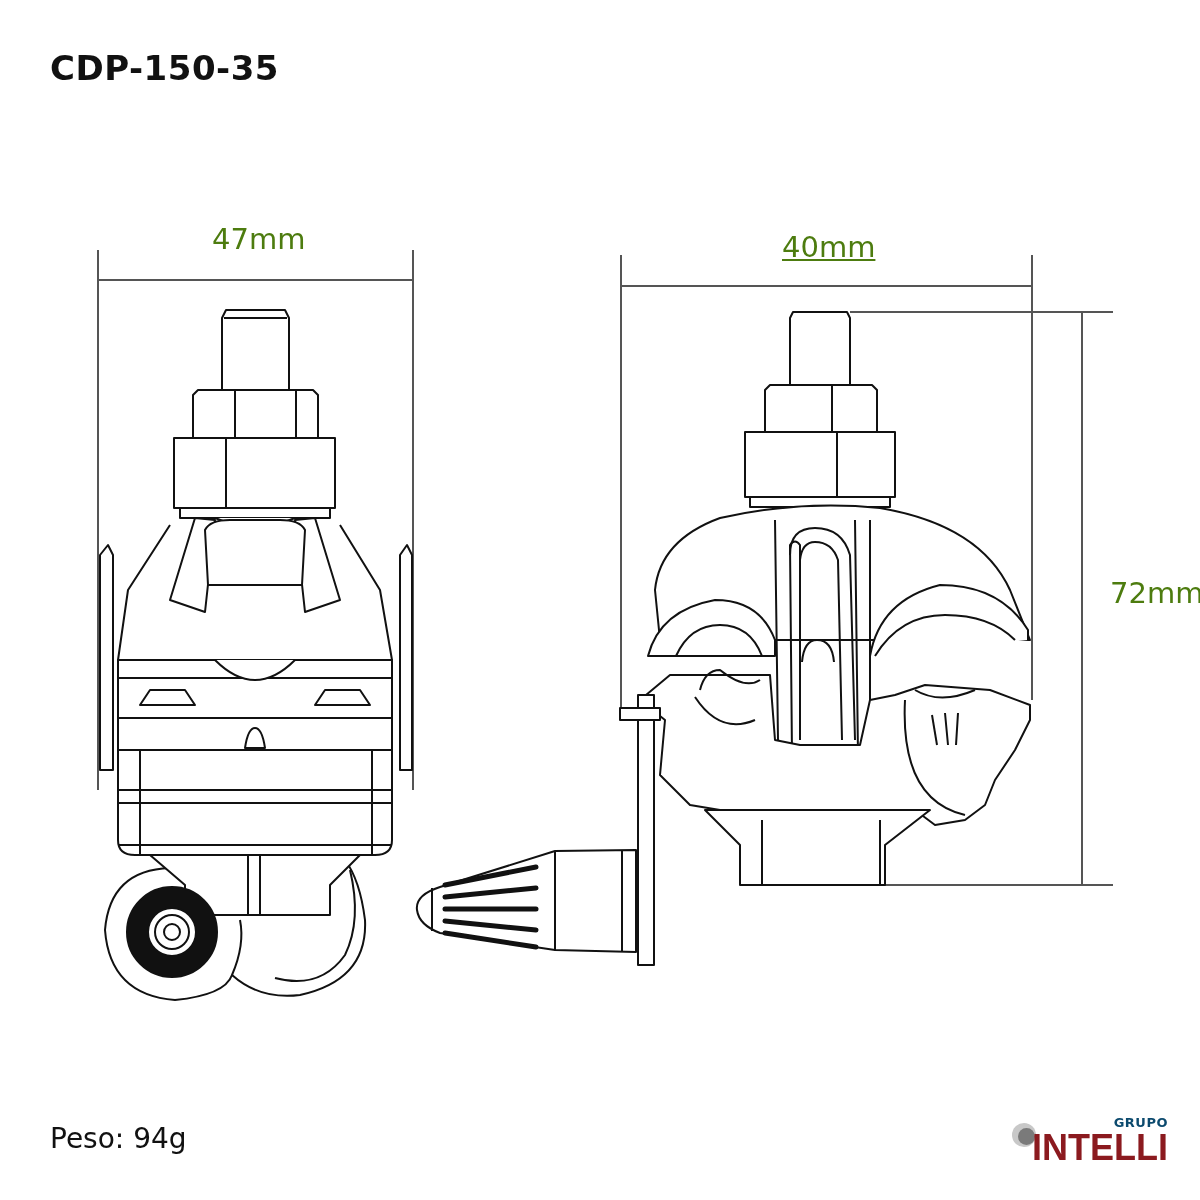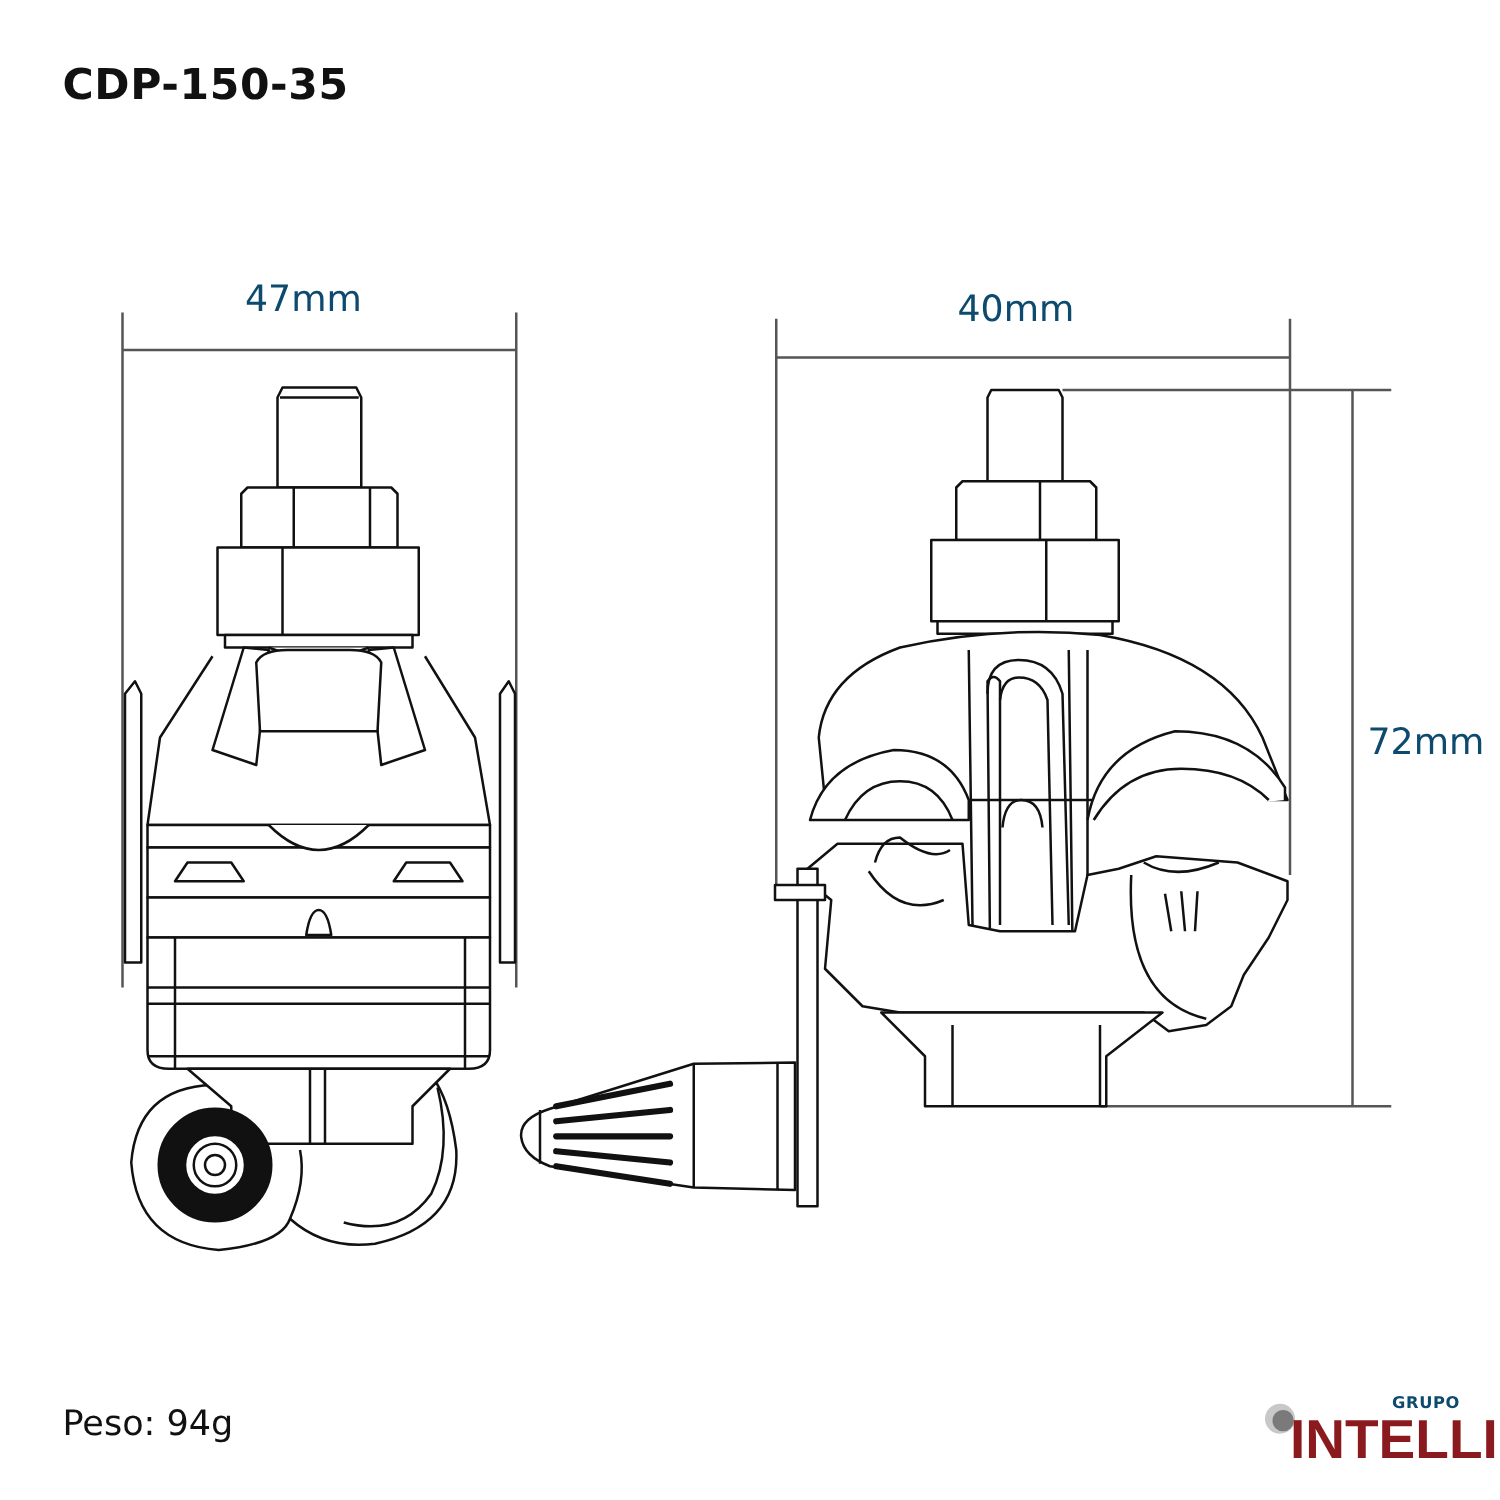--- a/index.html
+++ b/index.html
@@ -1,33 +1,33 @@
 <!DOCTYPE html>
 <html><head>
 <meta charset="utf-8">
 <style>
   html, body { margin:0; padding:0; background:#ffffff; }
   body { width:1200px; height:1200px; position:relative; overflow:hidden; font-family:"DejaVu Sans", sans-serif; color:#111; }
   .title { position:absolute; left:50px; top:48px; font-size:34px; letter-spacing:0.5px; font-weight:bold; }
-  .dim-label { position:absolute; font-size:29px; color:#0c4a6e; }
+  .dim-label { position:absolute; font-size:29px; color:#4d7c0f;margin-left:16px; }
   .weight { position:absolute; left:50px; top:1122px; font-size:28px; }
   .drawing { position:absolute; left:0; top:0; }
   .logo { position:absolute; left:1010px; top:1115px; width:170px; height:55px; }
   .logo .grupo { position:absolute; right:12px; top:0px; font-size:13px; font-weight:bold; color:#0c4a6e; letter-spacing:0.5px; }
-  .logo .brand { position:absolute; left:22px; top:12px; font-size:44px; font-weight:bold; color:#8b1a1f; letter-spacing:0px; font-family:"Liberation Sans", sans-serif; }
+  .logo .brand { position:absolute; left:22px; top:12px; font-size:36px; font-weight:bold; color:#8b1a1f; letter-spacing:0px; font-family:"Liberation Sans", sans-serif; }
   .logo .circle { position:absolute; left:2px; top:8px; width:24px; height:24px; border-radius:50%; background:#c8c8c8; }
   .logo .circle-inner { position:absolute; left:6px; top:5px; width:17px; height:17px; border-radius:50%; background:#7a7a7a; }
 </style>
 </head>
 <body>
 
 <div class="title">CDP-150-35</div>
 
 <div class="dim-label" style="left:196px; top:222px;">47mm</div>
-<div class="dim-label" style="left:766px; top:230px;">40mm</div>
+<div class="dim-label" style="left:766px; top:230px;text-decoration:underline;">40mm</div>
 <div class="dim-label" style="left:1094px; top:576px;">72mm</div>
 
 <svg class="drawing" width="1200" height="1200" viewBox="0 0 1200 1200">
 
   <g stroke="#555" stroke-width="2" fill="none">
 
     <line x1="98" y1="250" x2="98" y2="790"></line>
     <line x1="413" y1="250" x2="413" y2="790"></line>
     <line x1="98" y1="280" x2="413" y2="280"></line>
 

